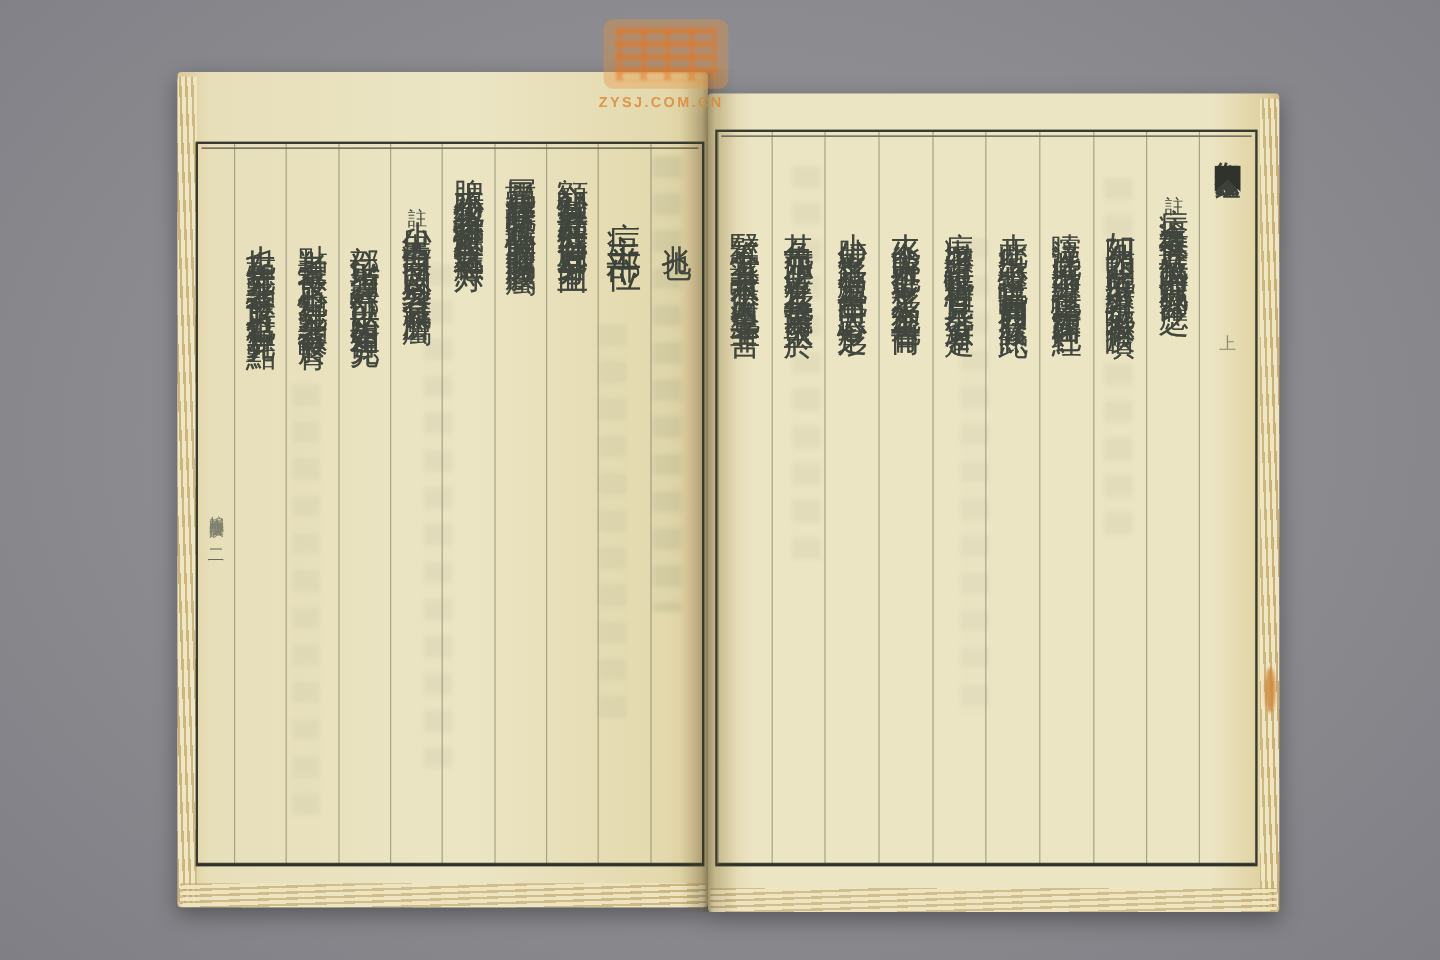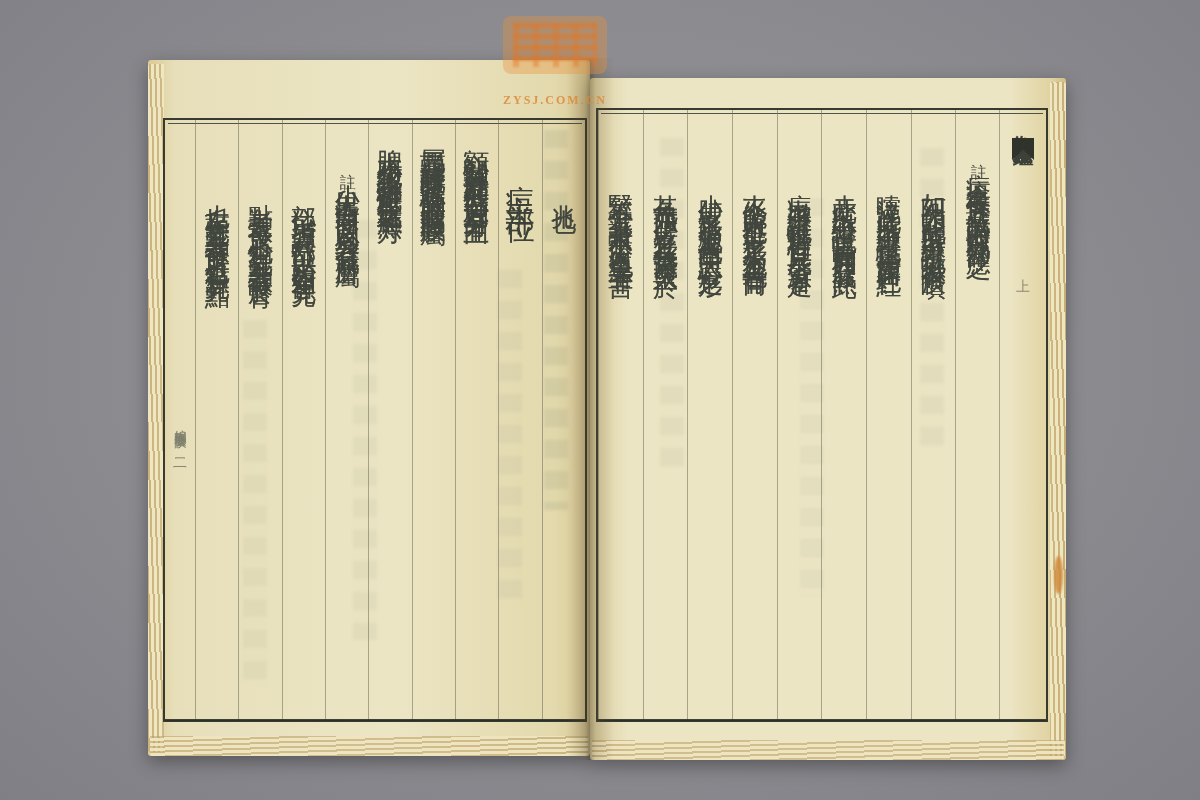--- a/index.html
+++ b/index.html
@@ -82,21 +82,21 @@
 
   
   .watermark{position:absolute;left:499px;top:16px;width:112px;height:86px;}
   .seal{position:relative;width:104px;height:58px;margin:0 auto;border-radius:8px;
     background:rgba(232,146,64,.38);filter:blur(.4px);}
   .seal-glyphs{position:absolute;inset:7px 10px;opacity:.8;
     background:
       repeating-linear-gradient(180deg, rgba(224,120,40,.75) 0 5px, rgba(224,120,40,0) 5px 11px),
       repeating-linear-gradient(90deg, rgba(224,120,40,.55) 0 6px, rgba(224,120,40,0) 6px 20px);
     filter:blur(1px);}
-  .wm-url{margin-top:19px;text-align:center;font-family:Liberation Serif, serif;
+  .wm-url{margin-top:4px;font-family:Liberation Sans, sans-serif;
     font-size:12px;font-weight:bold;letter-spacing:2px;color:#dd8a39;opacity:.85;}
 </style>
 </head>
 <body>
 
 <div class="stage">
 
   <div class="page page-left">
     <div class="stack-side stack-left"></div>
     <div class="stack-bottom"></div>

